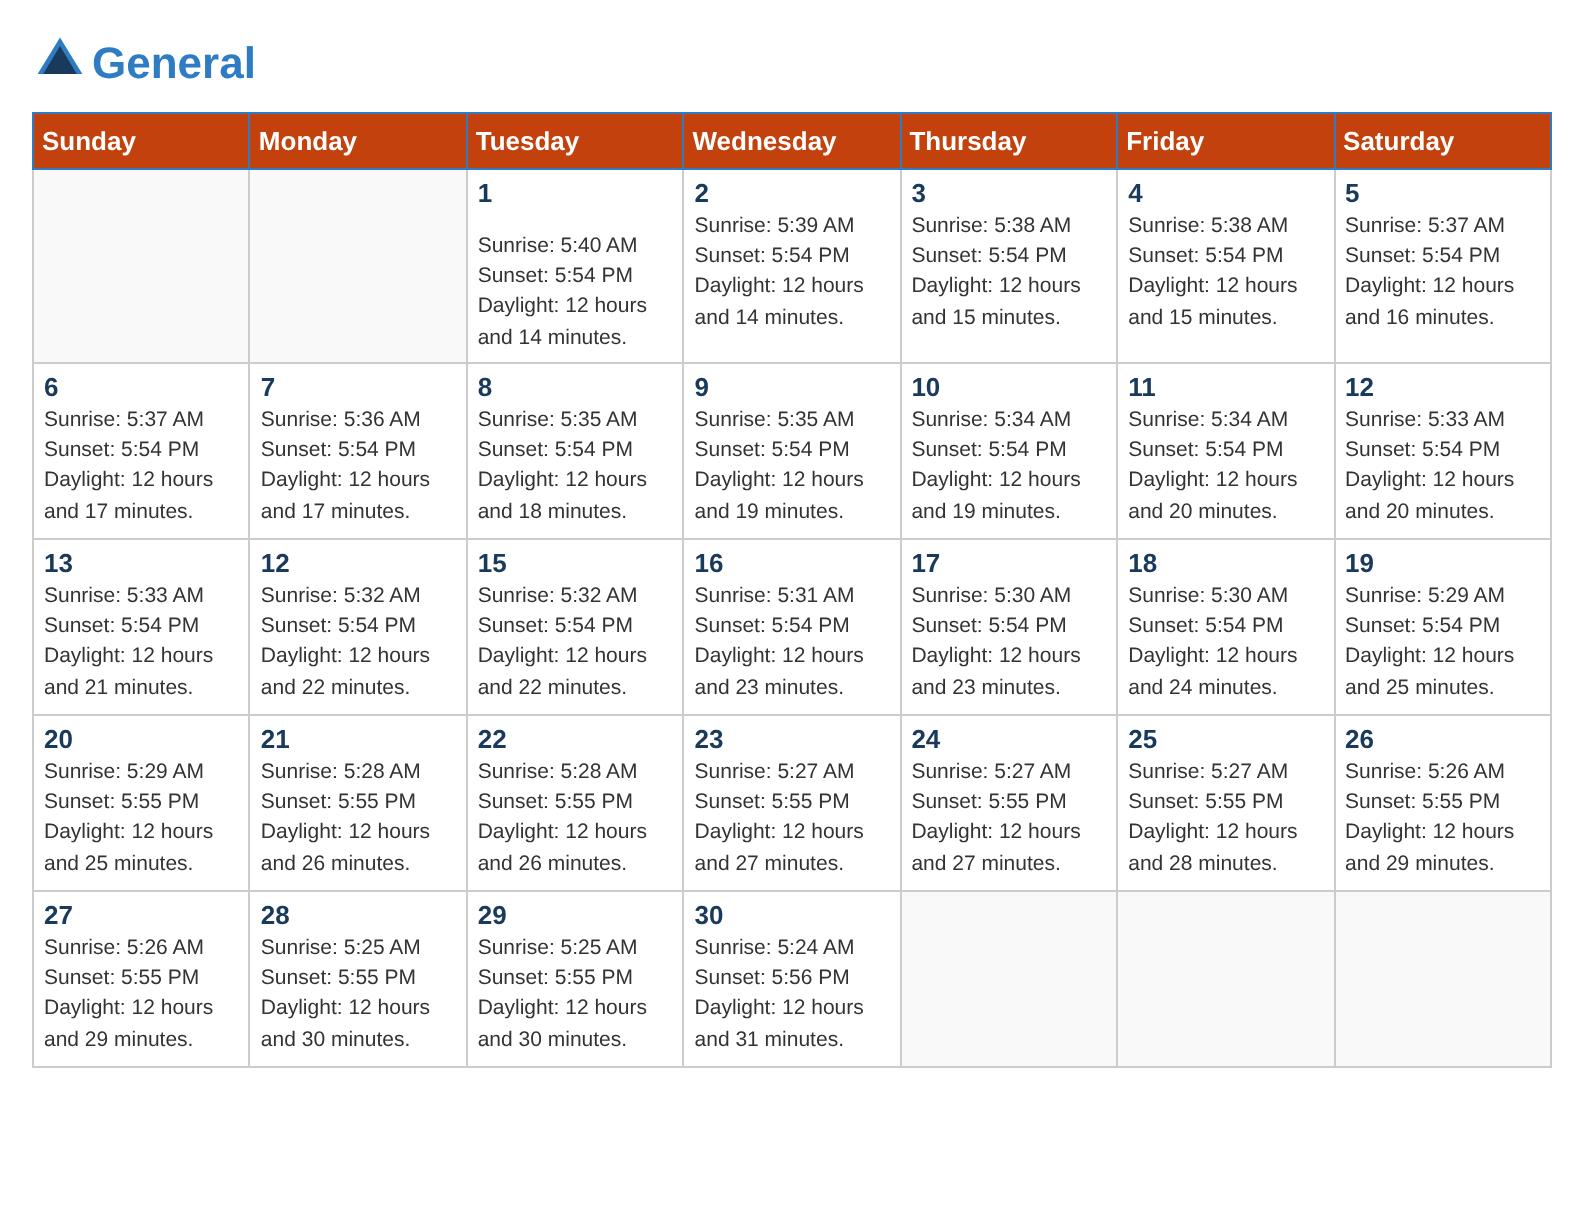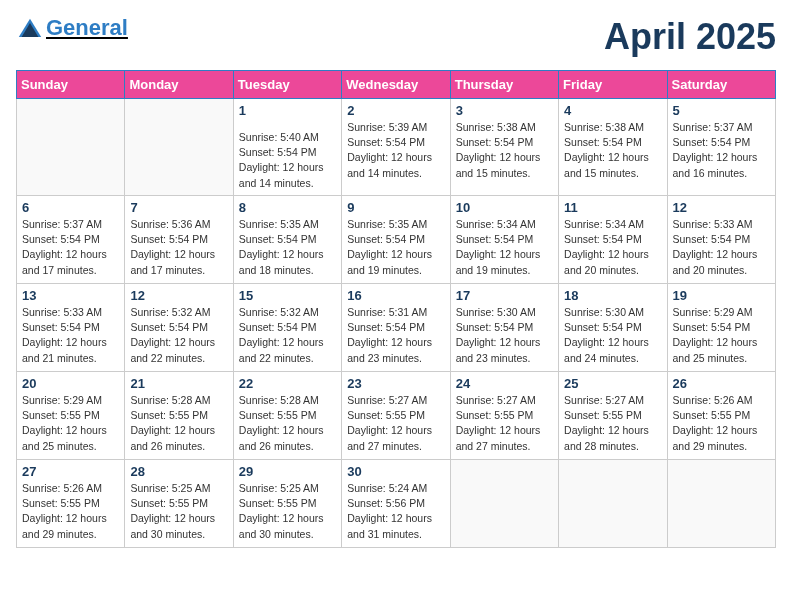--- a/index.html
+++ b/index.html
@@ -11,22 +11,21 @@
       padding: 16px;
     }
     .header {
       display: flex;
       justify-content: space-between;
       align-items: flex-start;
       margin-bottom: 12px;
     }
     .logo {
       display: flex;
-      align-items: flex-start;
-      text-decoration: underline;
+      align-items: flex-end;
     }
     .logo-text {
       font-size: 22px;
       font-weight: bold;
       color: #1a3a5c;
       line-height: 1.1;
     }
     .logo-text span {
       color: #2e7dc4;
     }
@@ -46,21 +45,21 @@
     .subtitle {
       font-size: 15px;
       color: #333;
     }
     table {
       width: 100%;
       border-collapse: collapse;
       font-size: 11px;
     }
     thead tr th {
-      background: #ec4899;
+      background: #c2410c;
       color: #fff;
       padding: 6px 4px;
       text-align: left;
       font-size: 13px;
       font-weight: bold;
       border: 1px solid #2e7dc4;
     }
     tbody tr td {
       border: 1px solid #ccc;
       padding: 4px 5px;
@@ -90,21 +89,20 @@
   <div class="logo">
     <svg class="logo-icon" viewBox="0 0 40 40">
       <polygon points="20,4 36,30 4,30" fill="#2e7dc4"></polygon>
       <polygon points="20,10 32,30 8,30" fill="#1a3a5c"></polygon>
     </svg>
     <div class="logo-text">
       <div><span>General</span></div>
     </div>
   </div>
   <div class="title-block">
-    <div class="main-title">April 2025</div>
   </div>
 </div>
 
 <table>
   <thead>
     <tr>
     <th>Sunday</th>
         <th>Monday</th>
         <th>Tuesday</th>
         <th>Wednesday</th>

